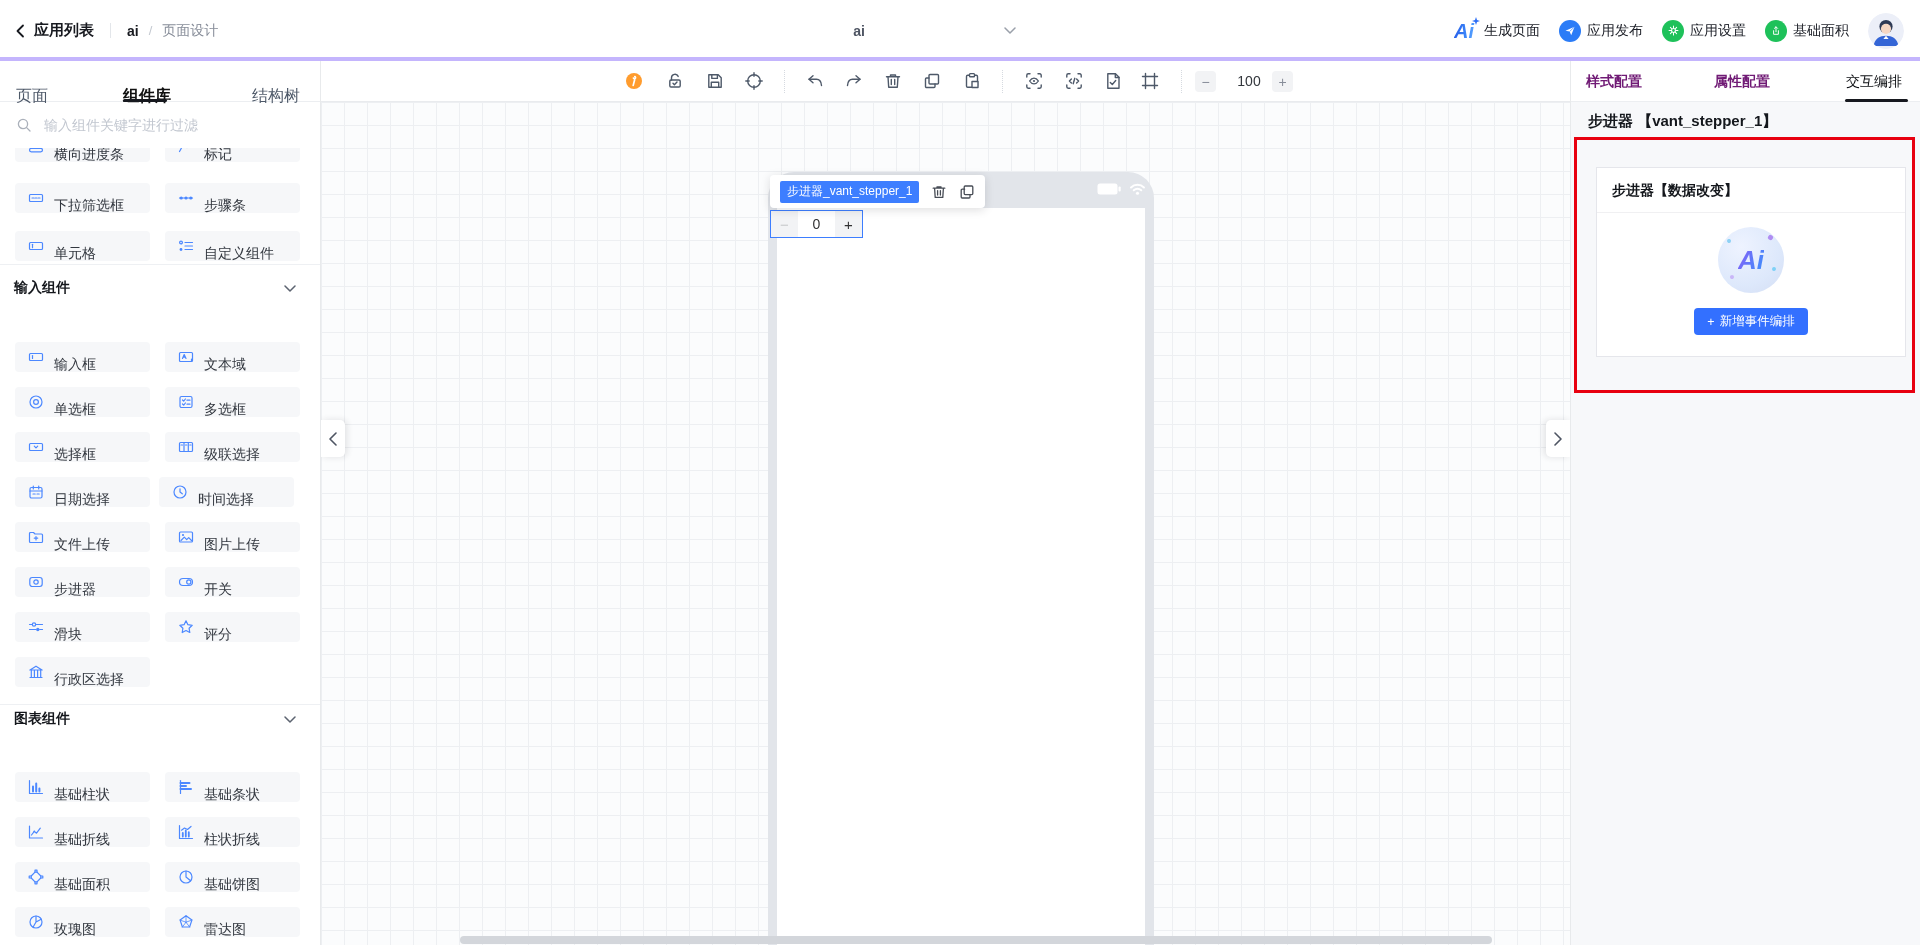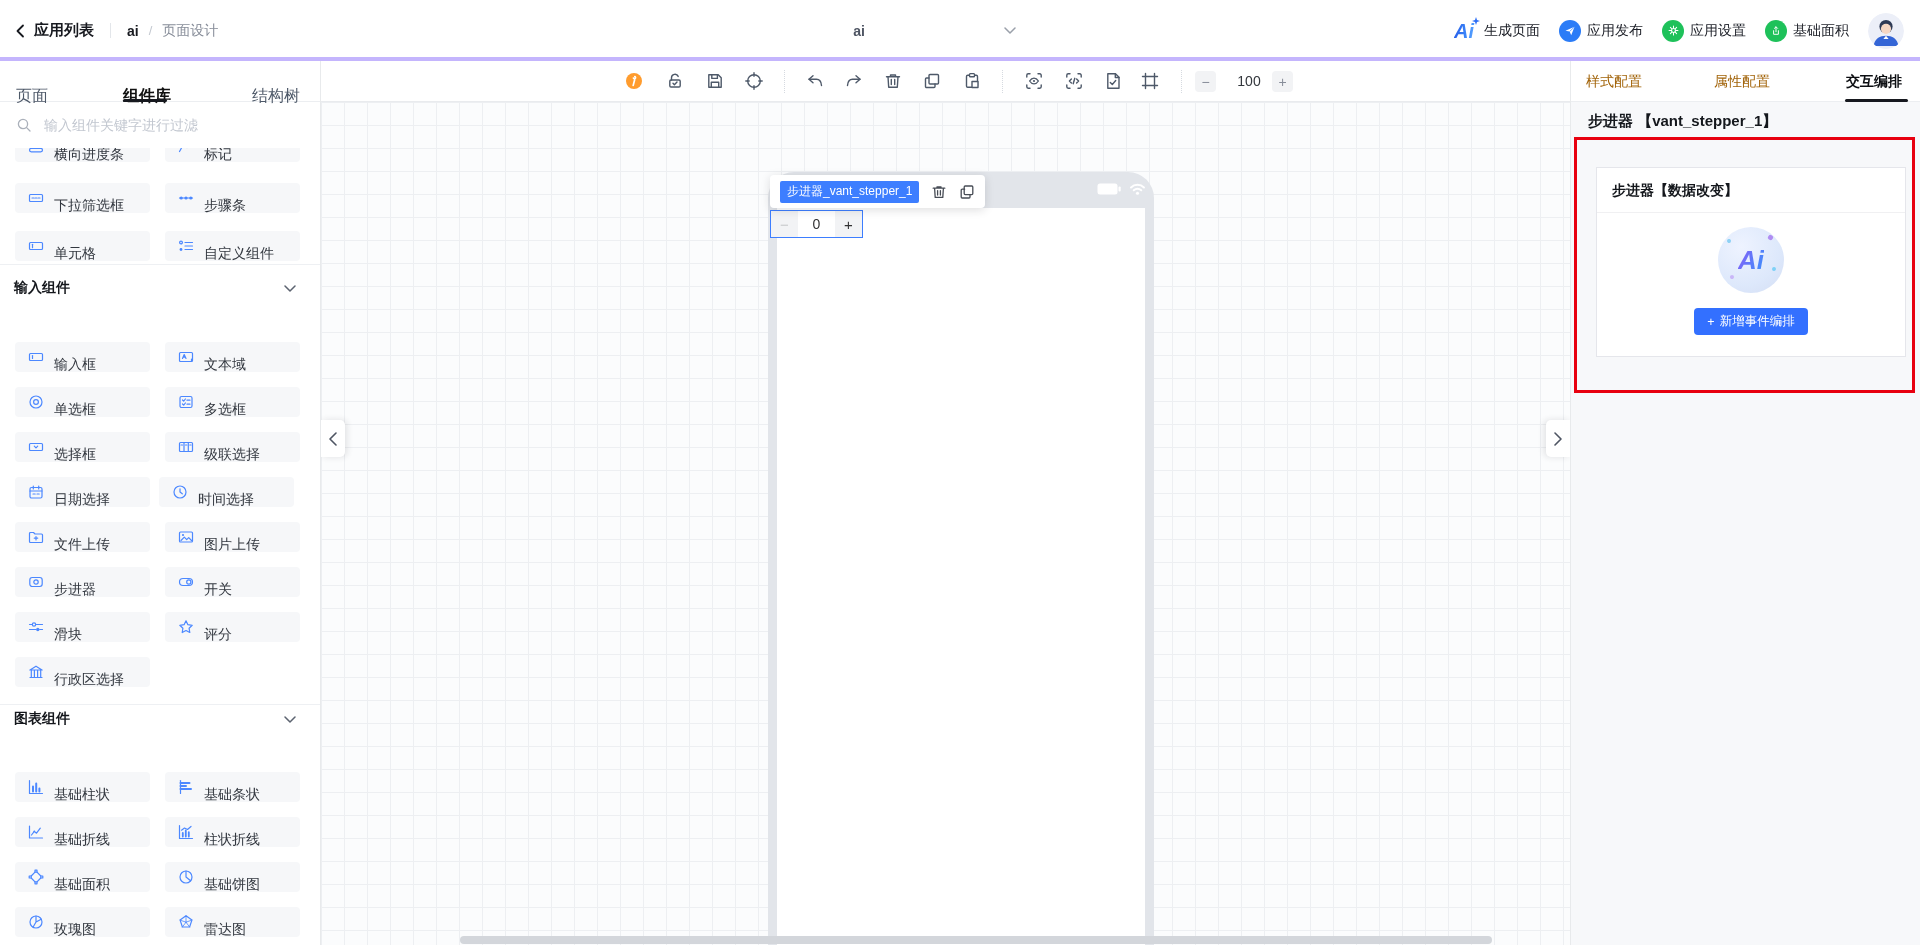--- a/index.html
+++ b/index.html
@@ -66,22 +66,22 @@
   #st-val{width:35px;display:flex;align-items:center;justify-content:center;background:#fff;font-size:14px;color:#323233;}
   .handle{position:absolute;top:318px;width:24px;height:37px;background:#fff;display:flex;align-items:center;justify-content:center;cursor:pointer;}
   #handle-left{left:0;border-radius:0 5px 5px 0;box-shadow:2px 0 6px rgba(31,35,41,.12);}
   #handle-right{left:1225px;border-radius:5px 0 0 5px;box-shadow:-2px 0 6px rgba(31,35,41,.12);}
   .handle svg{width:10px;height:14px;stroke:#4e5563;fill:none;stroke-width:1.6;stroke-linecap:round;stroke-linejoin:round;}
   #hscroll{position:absolute;left:139px;top:834px;width:1032px;height:8px;background:#d3d6db;border-radius:4px;cursor:pointer;}
 
   
   #rightpanel{position:absolute;left:1570px;top:61px;width:350px;height:884px;background:#f7f8fa;border-left:1px solid #e8eaec;box-sizing:border-box;z-index:20;}
   #rp-tabs{position:absolute;left:0;top:0;width:100%;height:41px;background:#fff;border-bottom:1px solid #eceef1;box-sizing:border-box;}
-  .rp-tab{position:absolute;top:0;height:41px;display:flex;align-items:center;font-size:14px;color:#a16207;cursor:pointer;}
-  .rp-tab.active{font-weight:700;color:#0c0e12;}
+  .rp-tab{position:absolute;top:0;height:41px;display:flex;align-items:center;font-size:14px;color:#701a75;cursor:pointer;font-weight:bold;}
+  .rp-tab.active{font-weight:400;color:#0c0e12;}
   #rp-underline{position:absolute;left:274px;top:38px;width:63px;height:3px;background:#17191f;border-radius:2px;}
   #rp-title{position:absolute;left:17px;top:51px;font-size:15px;font-weight:700;color:#14171c;white-space:nowrap;}
   #red-box{position:absolute;left:3px;top:76px;width:335px;height:250px;border:3px solid #e8000f;}
   #event-card{position:absolute;left:25px;top:106px;width:310px;height:190px;background:#fff;border:1px solid #e5e6eb;border-radius:0;box-sizing:border-box;}
   #card-header{height:44px;line-height:44px;padding-left:15px;font-size:14px;font-weight:700;color:#14171c;border-bottom:1px solid #f0f0f2;}
   #ai-circle{position:relative;width:66px;height:66px;border-radius:50%;margin:14px auto 0;background:radial-gradient(circle at 35% 30%,#eef3ff,#dde8fb 62%,#d3ddf3);display:flex;align-items:center;justify-content:center;}
   #ai-circle .aitxt{font-size:26px;font-weight:800;font-style:italic;background:linear-gradient(115deg,#8a5cf6 5%,#5b7cfa 55%,#3f8efc 95%);-webkit-background-clip:text;background-clip:text;color:transparent;}
   .speck{position:absolute;border-radius:2px;}
   #add-event-btn{width:114px;height:27px;margin:15px auto 0;background:#3370ff;border:none;border-radius:4px;color:#fff;font-size:12.5px;display:flex;align-items:center;justify-content:center;gap:5px;cursor:pointer;font-family:inherit;}
 </style>

